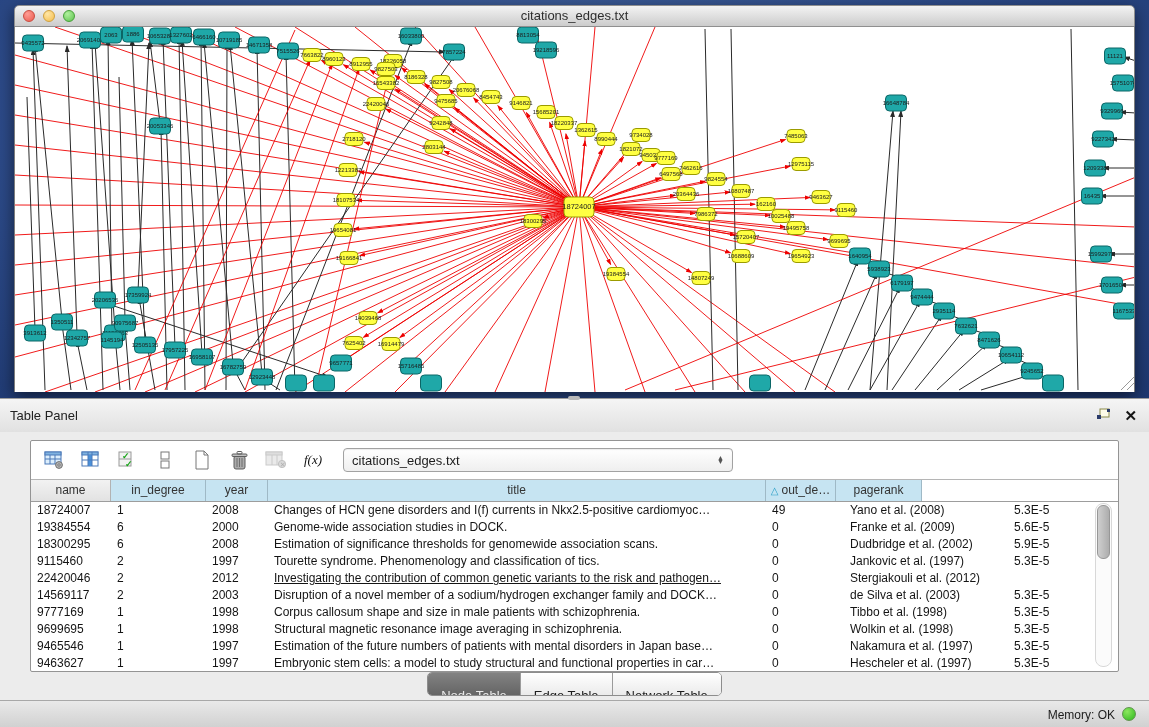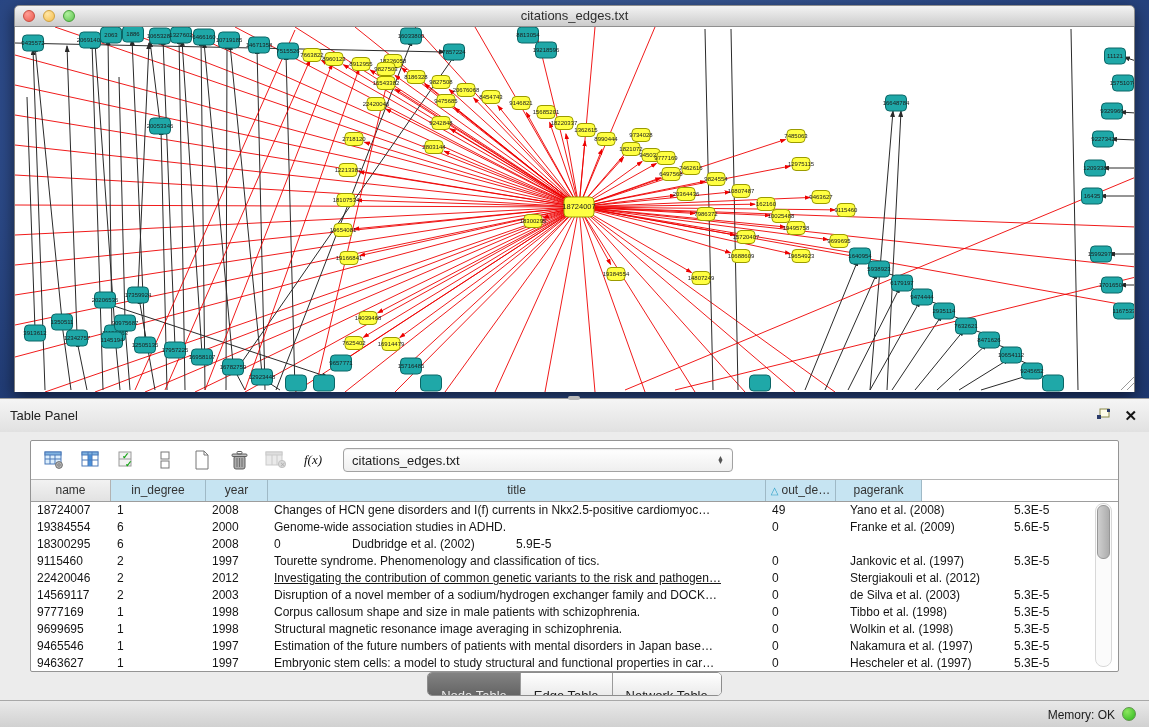--- a/index.html
+++ b/index.html
@@ -584,29 +584,30 @@
           <div class="tcell" style="width: 62px;">2008</div>
           <div class="tcell" style="width: 498px;">Changes of HCN gene disorders and I(f) currents in Nkx2.5-positive cardiomyoc…</div>
           <div class="tcell" style="width: 70px;">49</div>
           <div class="tcell short-col" style="width: 172px;">Yano et al. (2008)</div>
           <div class="tcell" style="width: 86px;">5.3E-5</div>
         </div>
         <div class="trow">
           <div class="tcell" style="width: 80px;">19384554</div>
           <div class="tcell" style="width: 95px;">6</div>
           <div class="tcell" style="width: 62px;">2000</div>
-          <div class="tcell" style="width: 498px;">Genome-wide association studies in ADHD.</div>
+          <div class="tcell" style="width: 498px;">Genome-wide association studies in DOCK.</div>
           <div class="tcell" style="width: 70px;">0</div>
           <div class="tcell short-col" style="width: 172px;">Franke et al. (2009)</div>
           <div class="tcell" style="width: 86px;">5.6E-5</div>
         </div>
         <div class="trow">
           <div class="tcell" style="width: 80px;">18300295</div>
           <div class="tcell" style="width: 95px;">6</div>
           <div class="tcell" style="width: 62px;">2008</div>
+          <div class="tcell" style="width: 498px;">Estimation of significance thresholds for genomewide association scans.</div>
           <div class="tcell" style="width: 70px;">0</div>
           <div class="tcell short-col" style="width: 172px;">Dudbridge et al. (2002)</div>
           <div class="tcell" style="width: 86px;">5.9E-5</div>
         </div>
         <div class="trow">
           <div class="tcell" style="width: 80px;">9115460</div>
           <div class="tcell" style="width: 95px;">2</div>
           <div class="tcell" style="width: 62px;">1997</div>
           <div class="tcell" style="width: 498px;">Tourette syndrome. Phenomenology and classification of tics.</div>
           <div class="tcell" style="width: 70px;">0</div>

